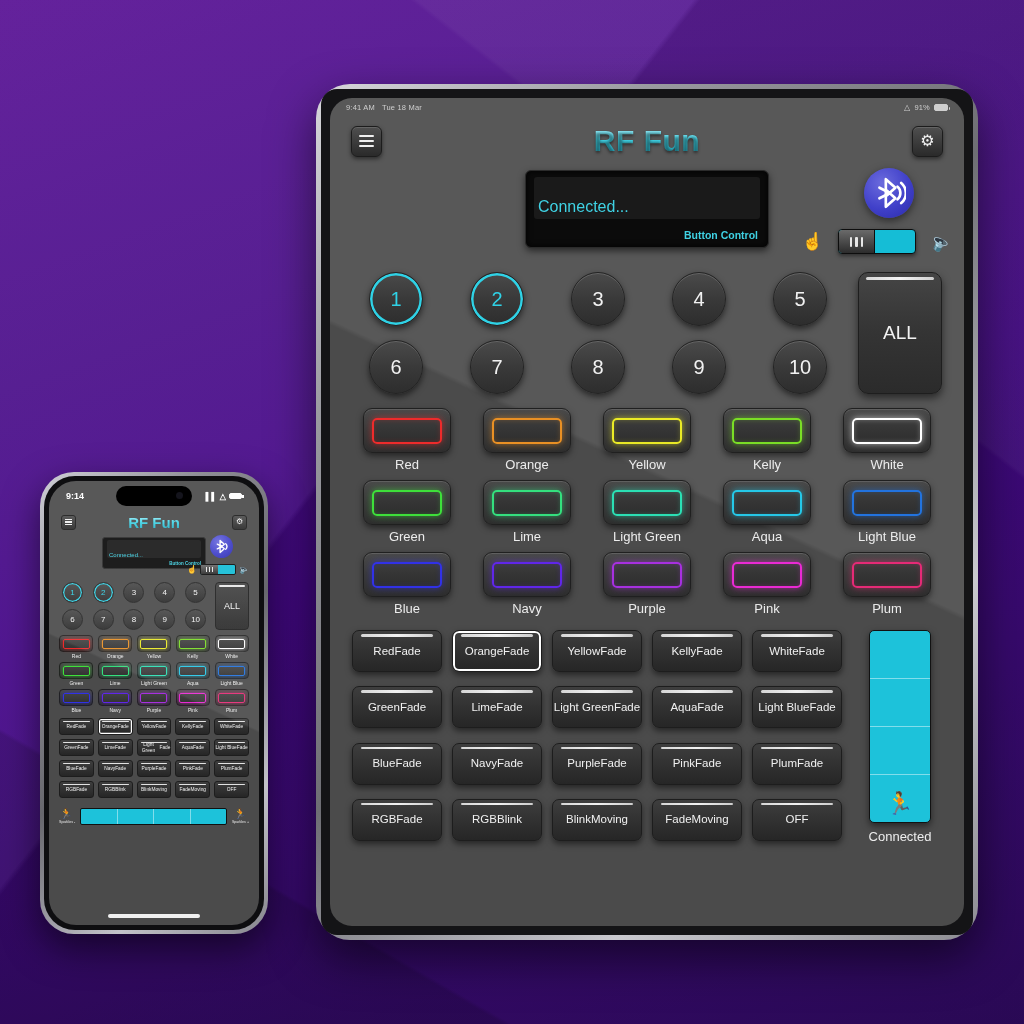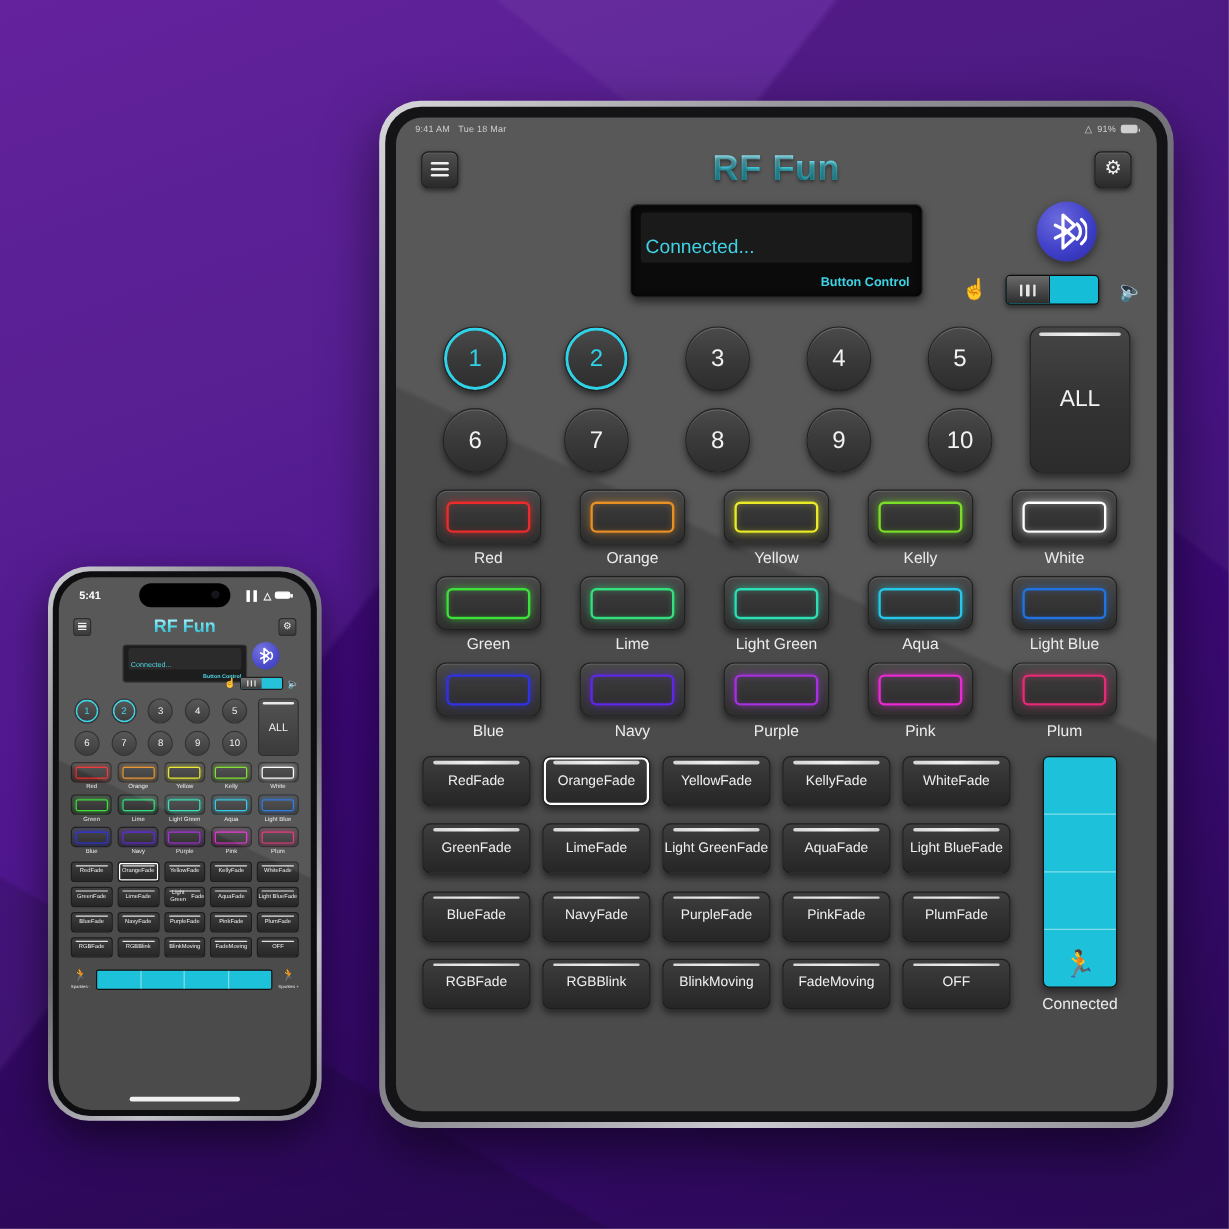--- a/index.html
+++ b/index.html
@@ -23,21 +23,21 @@
 
   
   .tablet {
     position: absolute; left: 316px; top: 84px; width: 662px; height: 856px;
     border-radius: 34px;
     background: linear-gradient(135deg,#d8d8dc 0%,#9a9aa0 22%,#6e6e74 48%,#c9c9cf 76%,#8d8d93 100%);
     padding: 5px;
     box-shadow: 0 18px 46px rgba(0,0,0,0.55);
   }
   .tablet-inner {
-    width: 100%; height: 100%; border-radius: 30px;
+    width: 100%; height: 100%; border-radius: 16px;
     background: #141416; padding: 9px;
   }
   .tablet-screen {
     position: relative; width: 100%; height: 100%; border-radius: 22px;
     background: #4b4b4b; overflow: hidden;
   }
   .tablet-screen::after {
     content: ""; position: absolute; inset: 0; pointer-events: none;
     background: linear-gradient(205deg, rgba(255,255,255,0.075) 0%, rgba(255,255,255,0.075) 46%, rgba(255,255,255,0) 46.5%);
   }
@@ -608,21 +608,21 @@
 
   </div>
  </div>
 </div>
 
 <div class="phone">
  <div class="phone-inner">
   <div class="phone-screen">
     <div class="notch"></div>
     <div class="ph-status">
-      <span>5:41</span>
+      <span>9:14</span>
       <span class="ph-status-right">
         <span style="font-size:8px;">▌▌</span>
         <span style="font-size:8px;">△</span>
         <span class="ph-batt"></span>
       </span>
     </div>
 
     <div class="ph-body">
       <div class="ph-header">
         <div class="ph-sq l">

